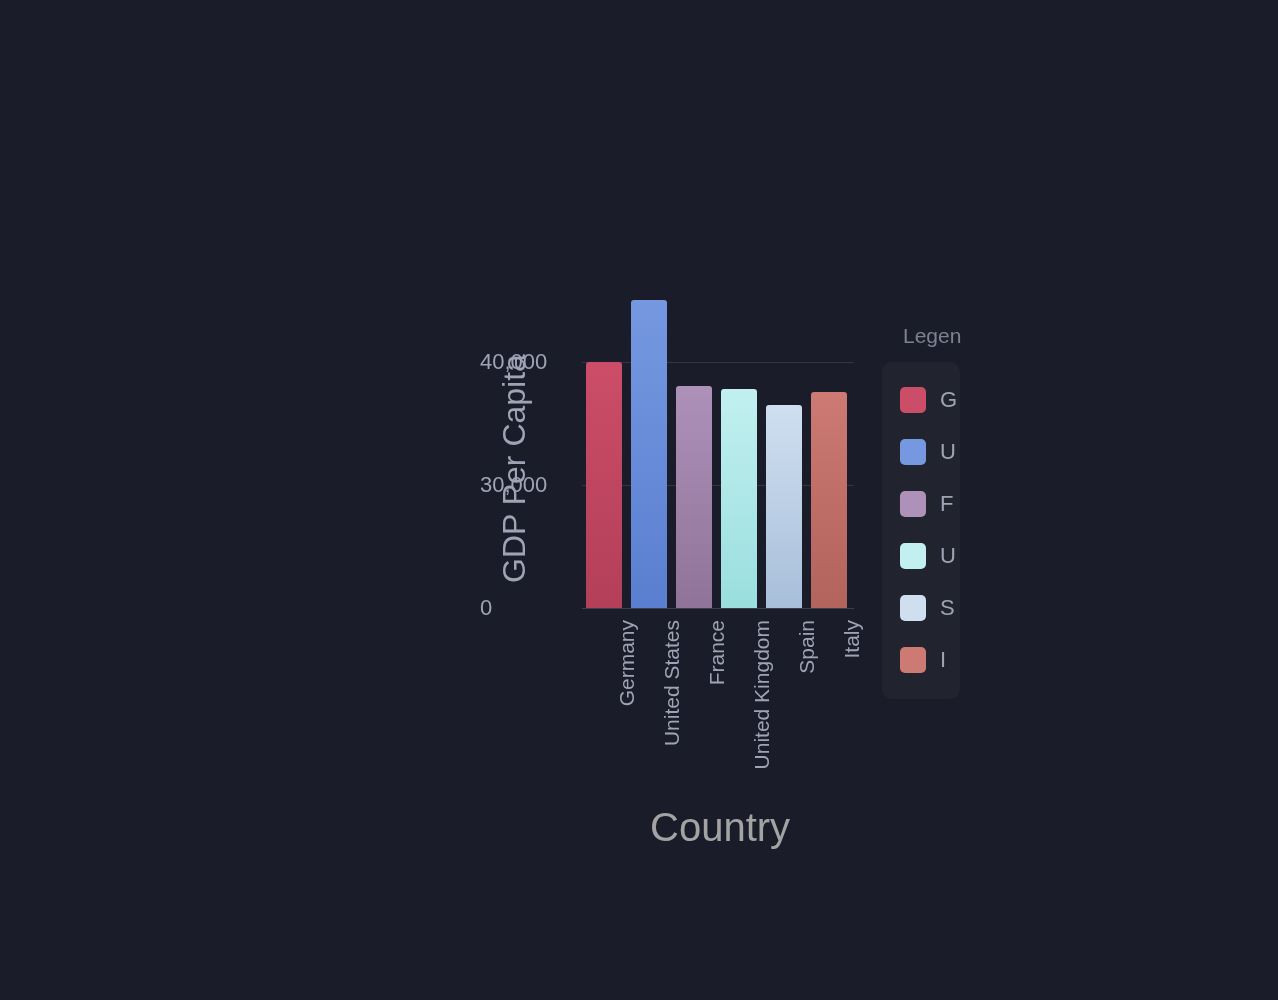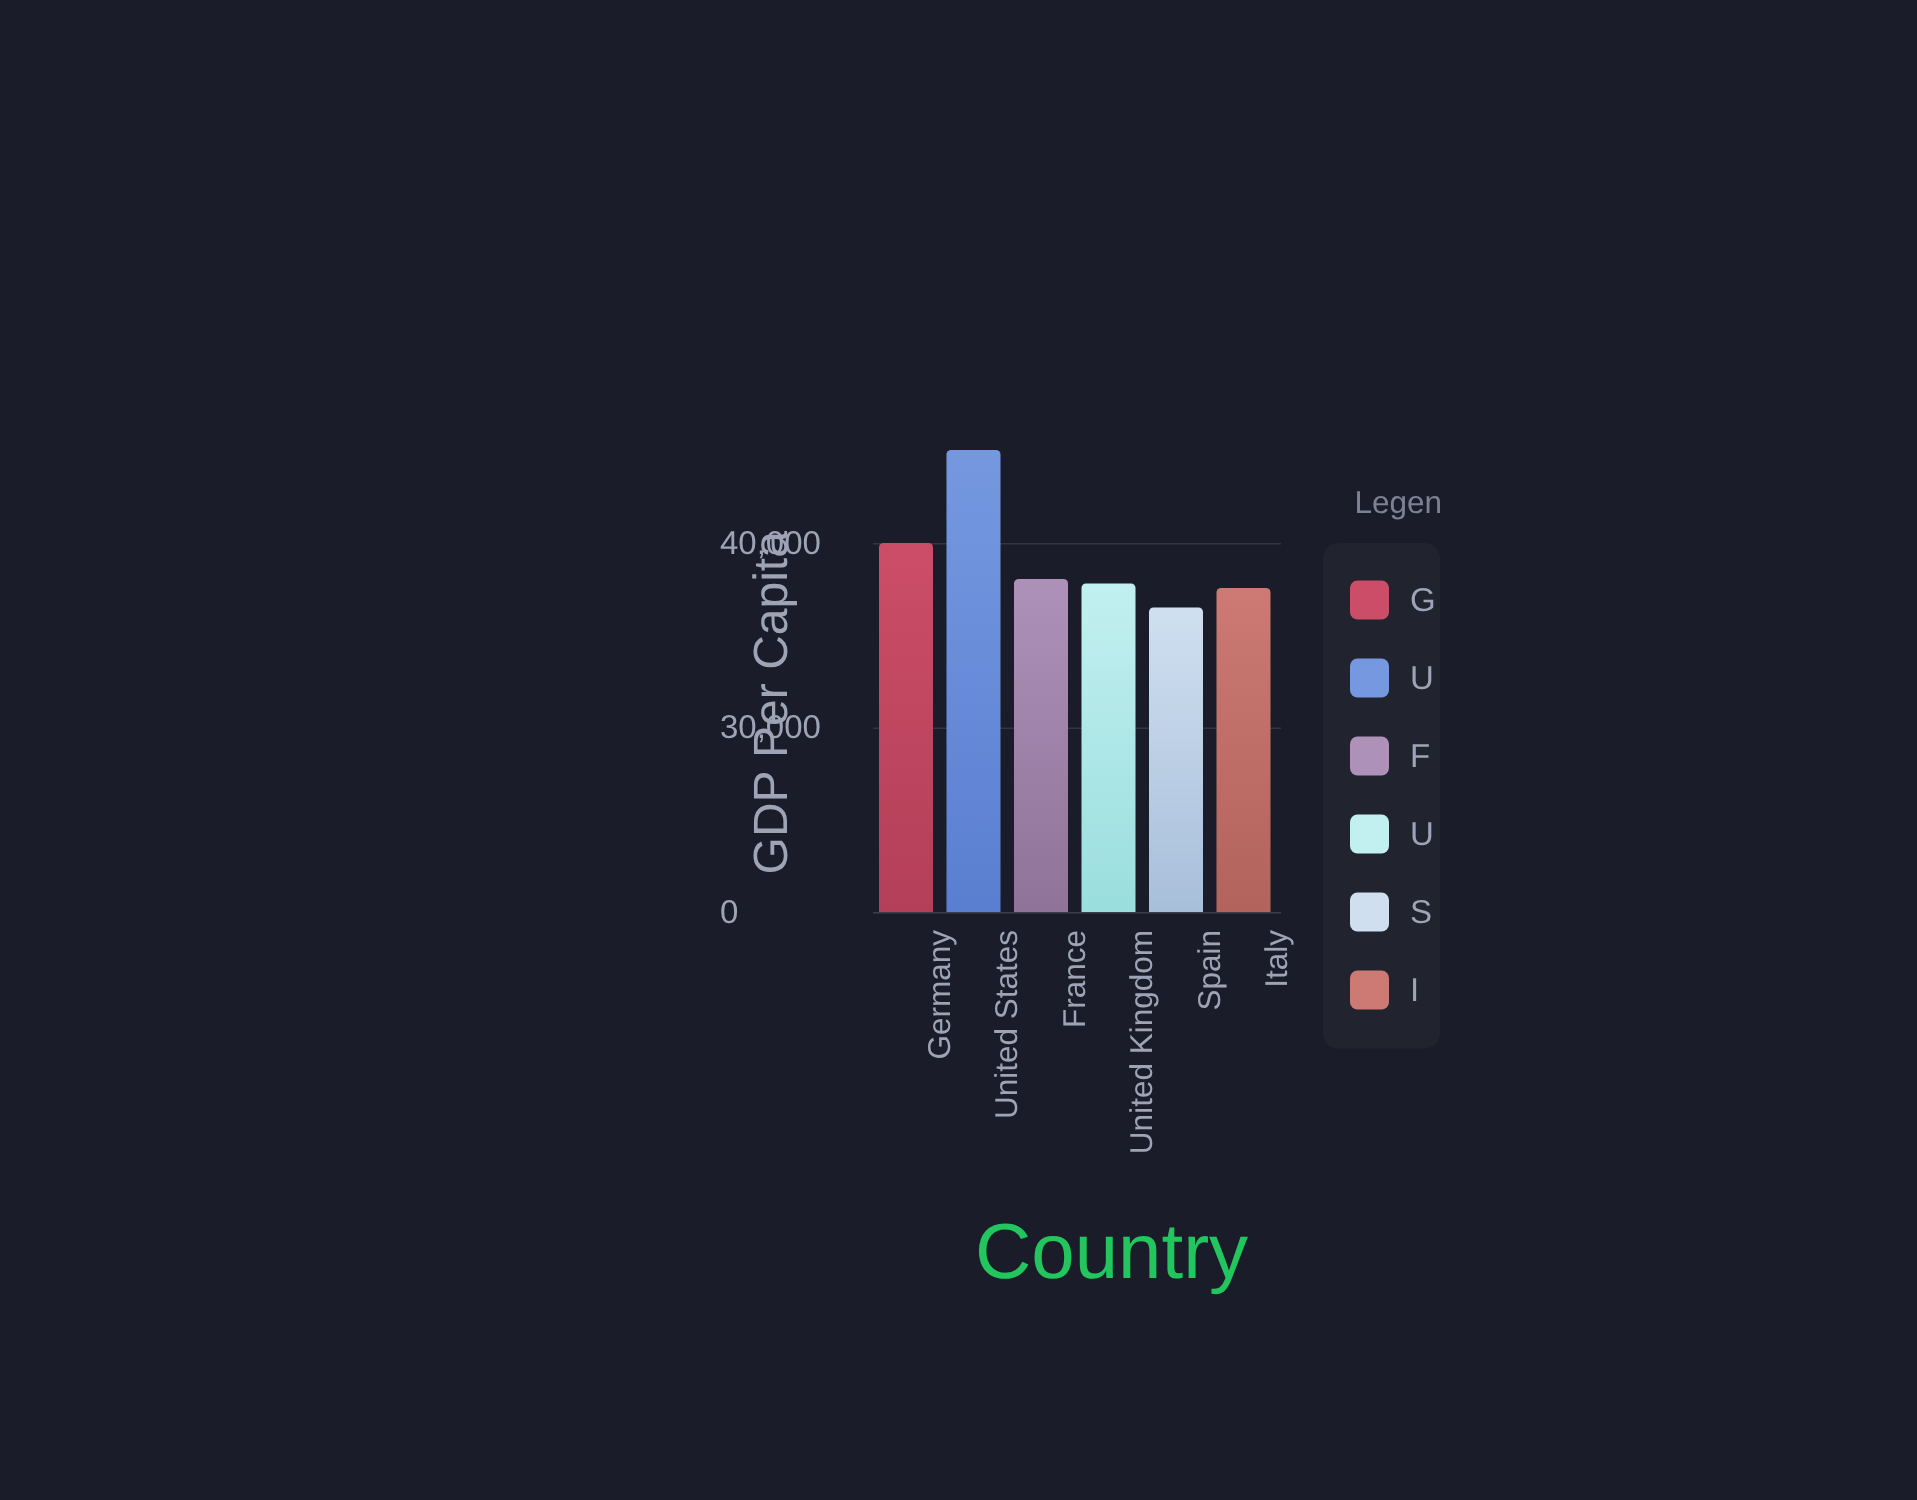--- a/index.html
+++ b/index.html
@@ -25,22 +25,22 @@
     transform: rotate(-90deg);
     transform-origin: center;
     color: #9ea4b5;
     font-size: 32px;
     white-space: nowrap;
   }
   .x-axis-title {
     position: absolute;
     left: 235px;
     top: 505px;
-    color: #22c55e;
-    font-size: 52px;
+    color: #a3a3a3;
+    font-size: 40px;
     white-space: nowrap;
     text-align: center;
   }
   .plot-area {
     position: absolute;
     left: 167px;
     top: 0;
     width: 272px;
     height: 308px;
     border-bottom: 1px solid rgba(158,164,181,0.25);

